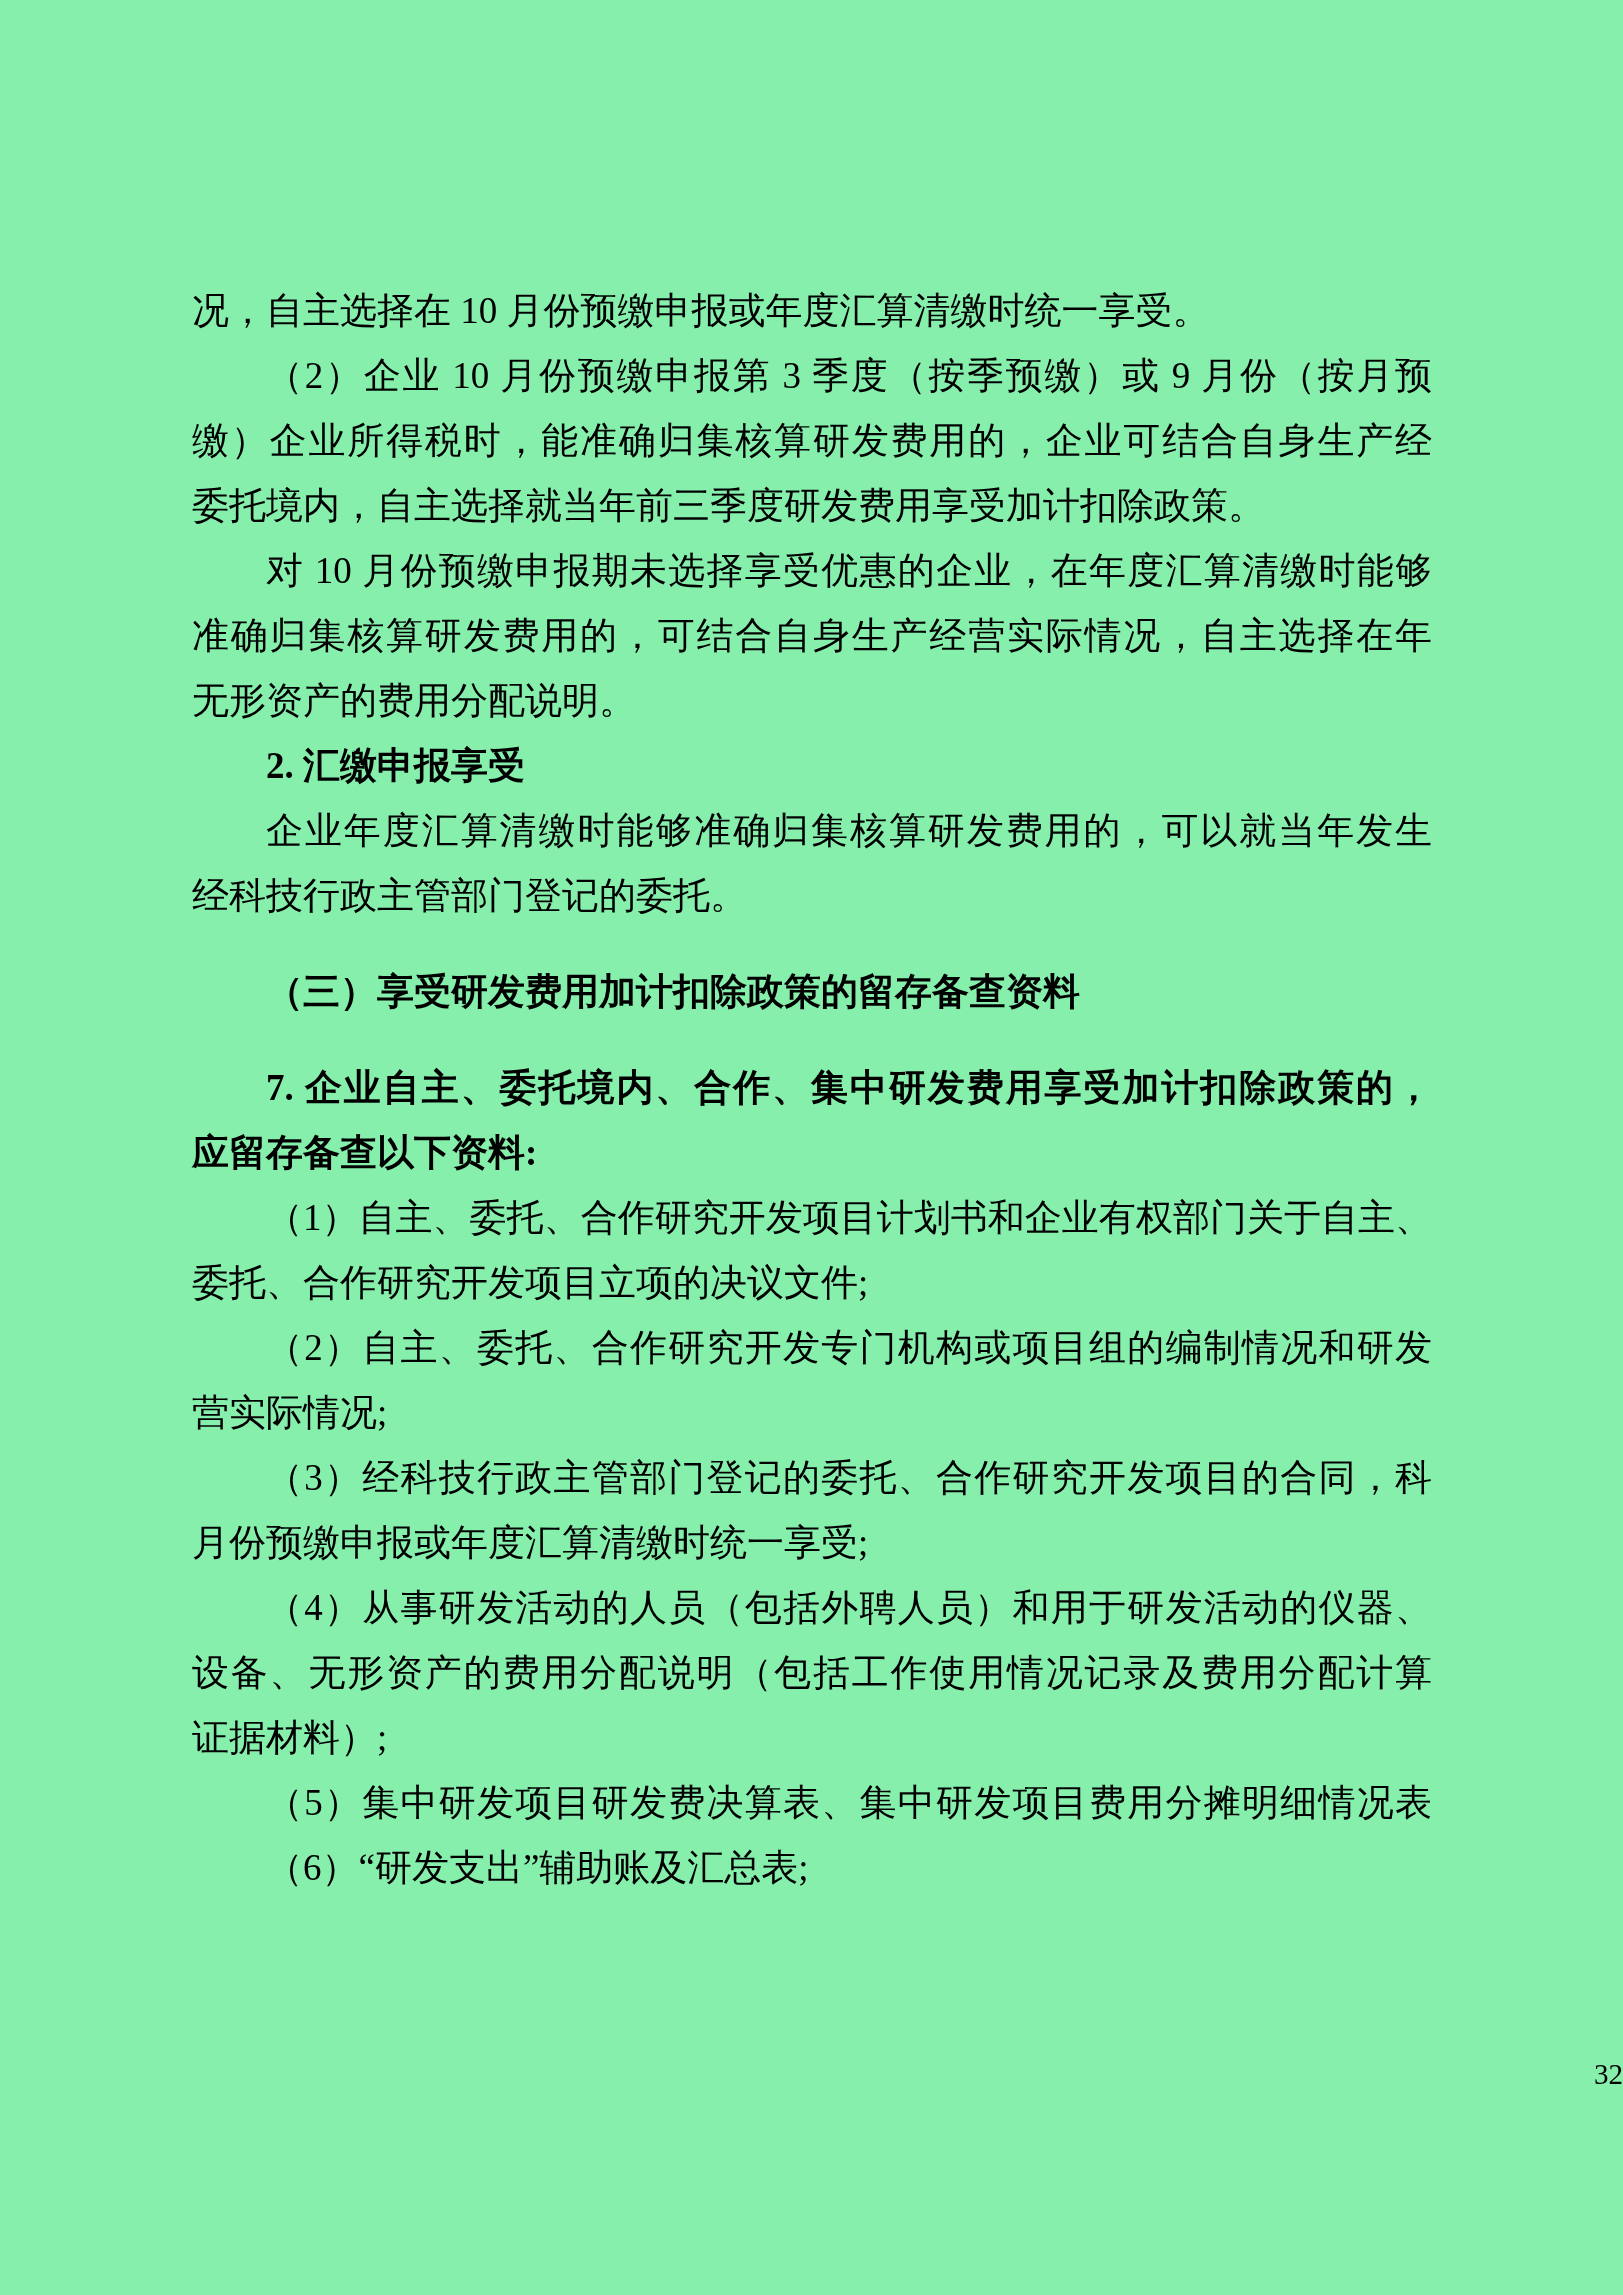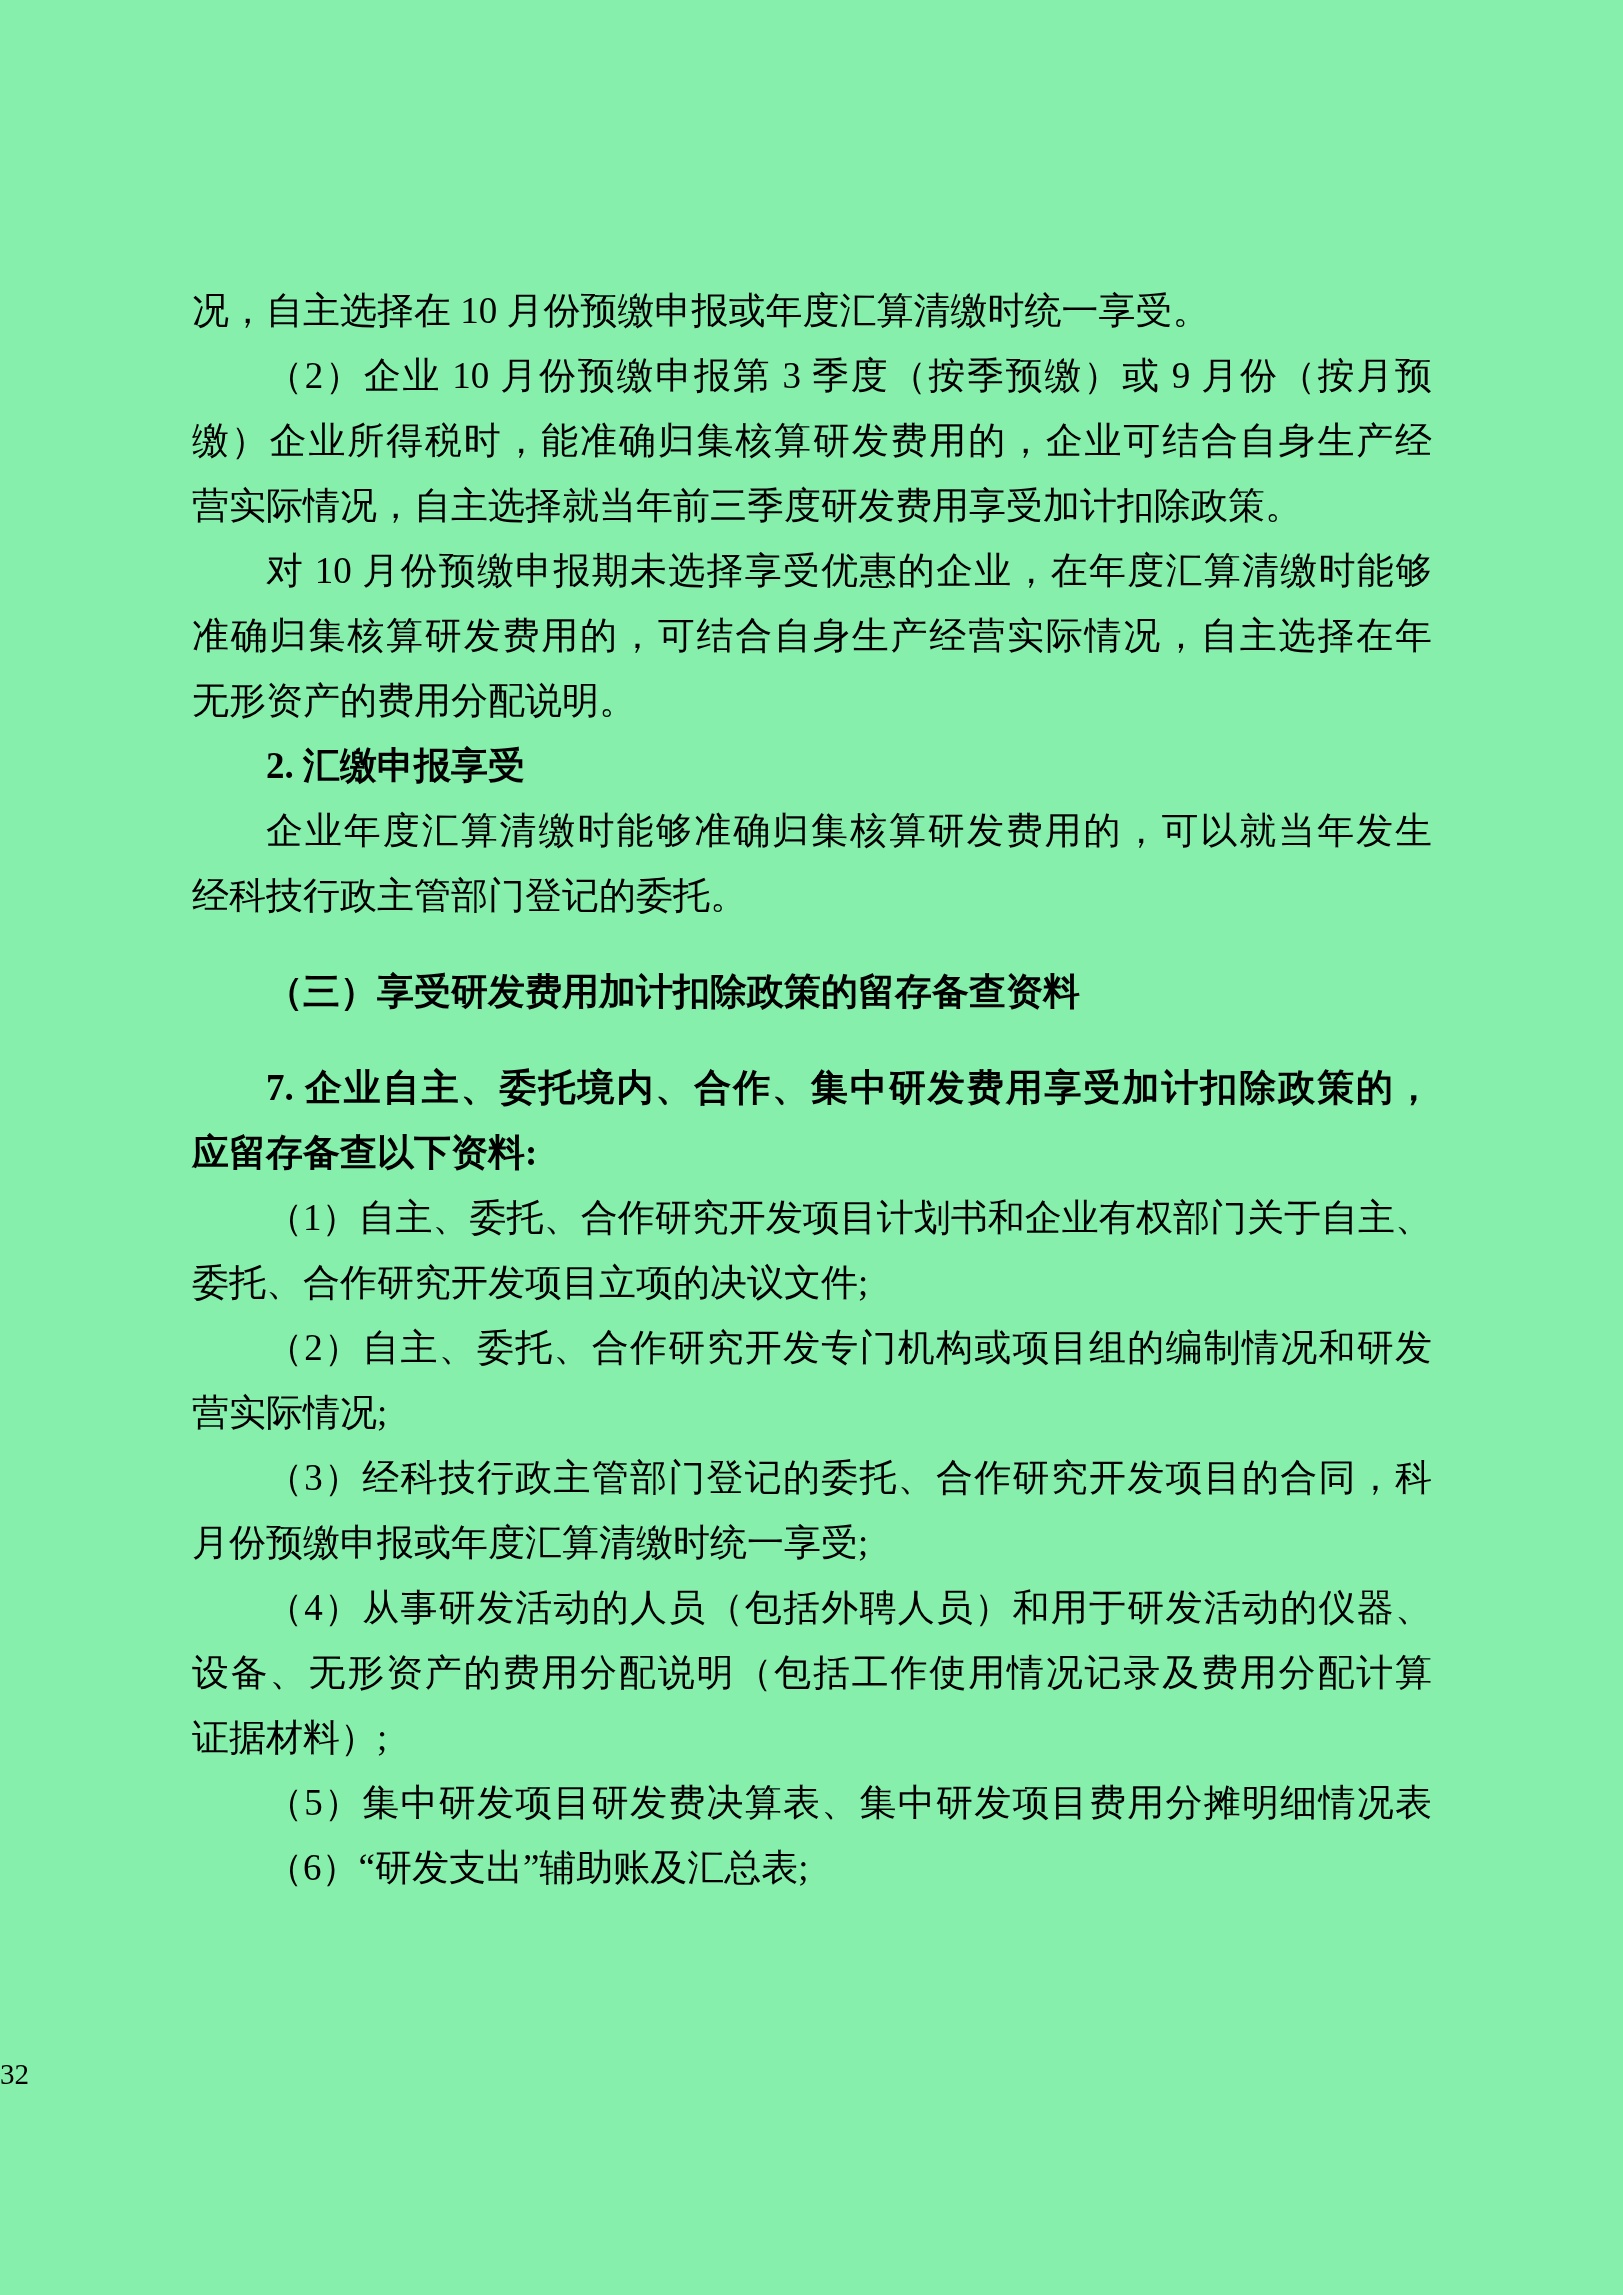--- a/index.html
+++ b/index.html
@@ -32,35 +32,35 @@
     text-justify: inter-ideograph;
   }
   .indent { text-indent: 2em; }
   .bold { font-weight: 700; }
   .gap-top { margin-top: 31px; }
   .page-number {
     position: absolute;
     top: 2055px;
     left: 0;
     width: 100%;
-    text-align: left;
+    text-align: right;
     font-size: 29px;
     line-height: 39px;
     font-family: "Liberation Serif", serif;
   }
 </style>
 </head>
 <body>
 
 <div class="page">
   <div class="content">
     <div class="ln">况，自主选择在 10 月份预缴申报或年度汇算清缴时统一享受。</div>
     <div class="ln indent justify">（2）企业 10 月份预缴申报第 3 季度（按季预缴）或 9 月份（按月预</div>
     <div class="ln justify">缴）企业所得税时，能准确归集核算研发费用的，企业可结合自身生产经</div>
-    <div class="ln">营实际情况，自主选择就当年前三季度研发费用享受加计扣除政策。</div>
+    <div class="ln">委托境内，自主选择就当年前三季度研发费用享受加计扣除政策。</div>
     <div class="ln indent justify">对 10 月份预缴申报期未选择享受优惠的企业，在年度汇算清缴时能够</div>
     <div class="ln justify">准确归集核算研发费用的，可结合自身生产经营实际情况，自主选择在年</div>
     <div class="ln">无形资产的费用分配说明。</div>
     <div class="ln indent bold">2. 汇缴申报享受</div>
     <div class="ln indent justify">企业年度汇算清缴时能够准确归集核算研发费用的，可以就当年发生</div>
     <div class="ln">经科技行政主管部门登记的委托。</div>
     <div class="ln indent bold gap-top">（三）享受研发费用加计扣除政策的留存备查资料</div>
     <div class="ln indent bold justify gap-top">7. 企业自主、委托境内、合作、集中研发费用享受加计扣除政策的，</div>
     <div class="ln bold">应留存备查以下资料:</div>
     <div class="ln indent justify">（1）自主、委托、合作研究开发项目计划书和企业有权部门关于自主、</div>

